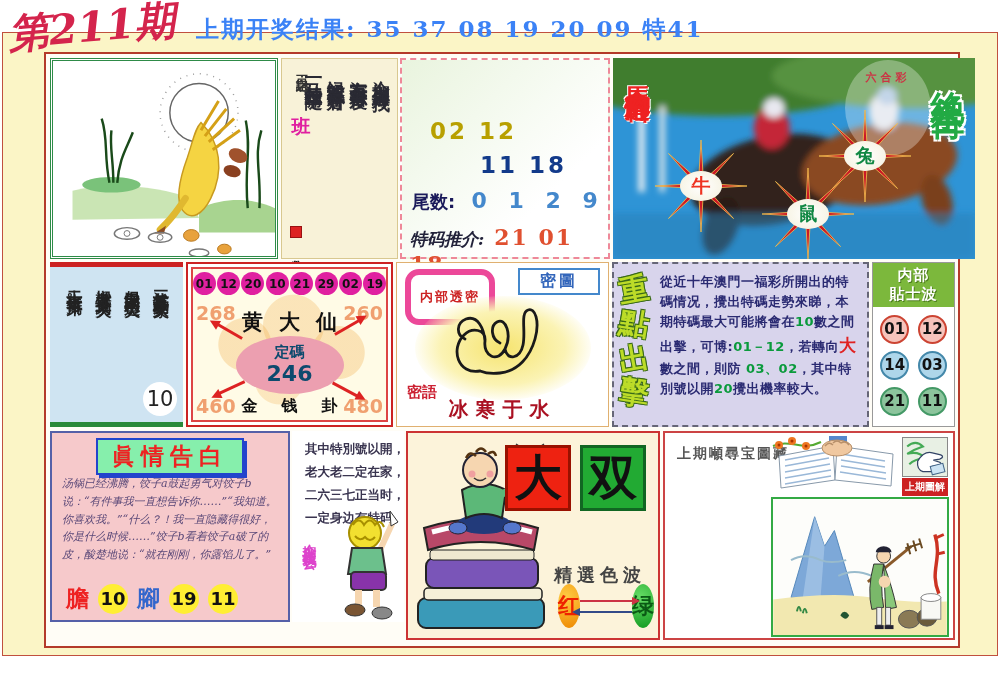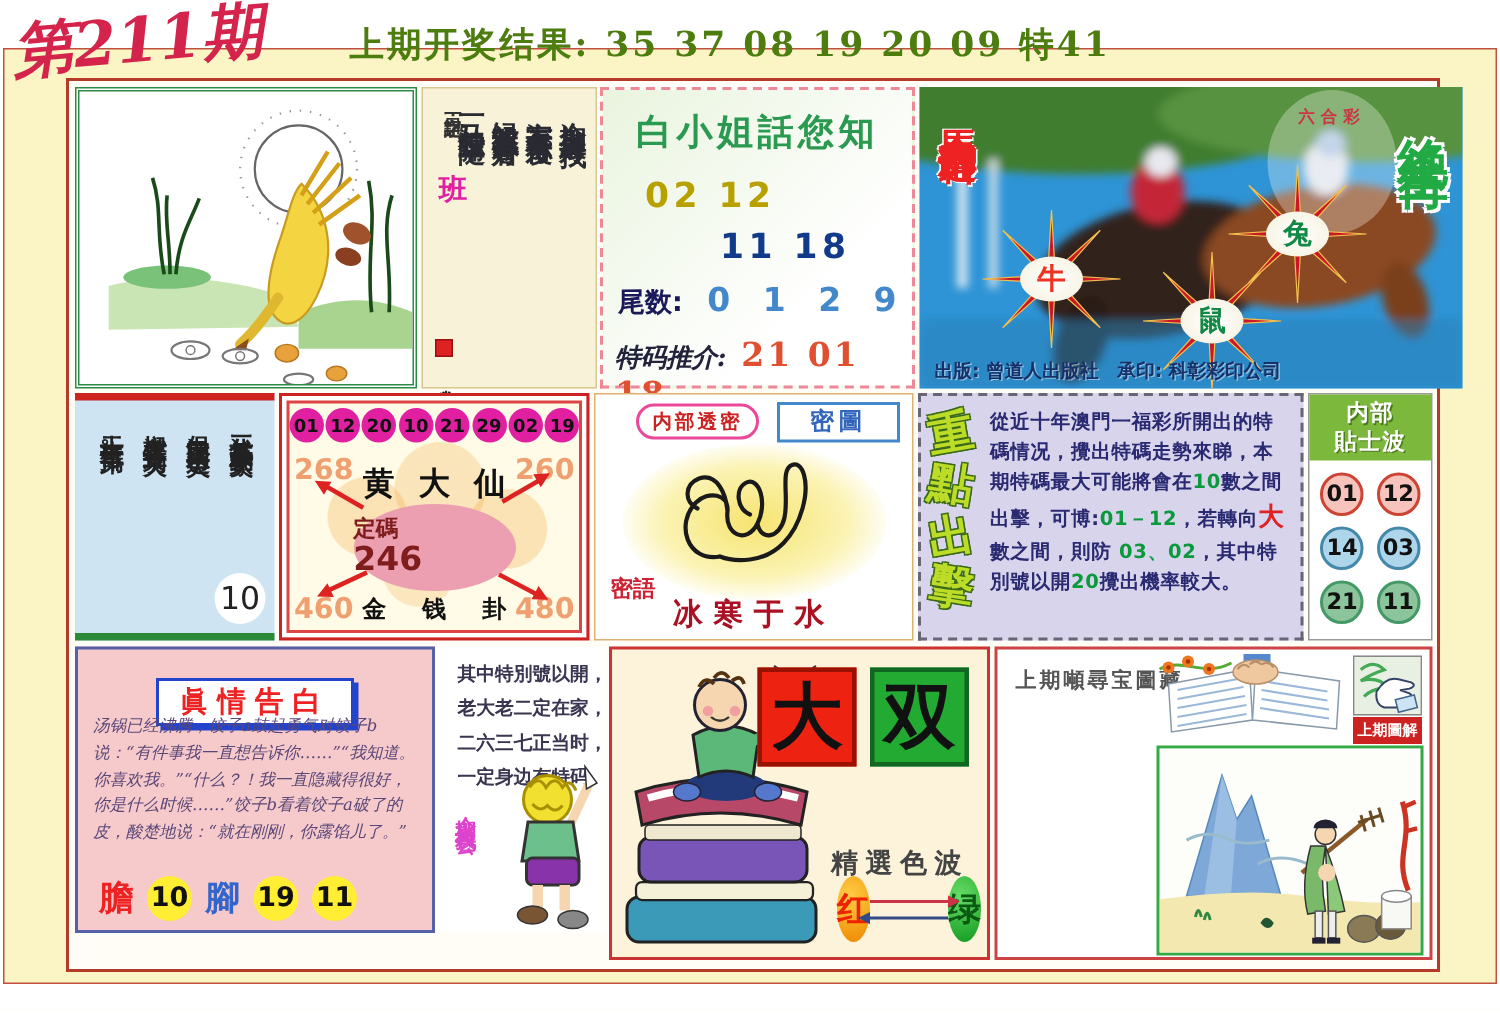--- a/index.html
+++ b/index.html
@@ -9,21 +9,21 @@
   .cream{position:absolute;left:2px;top:32px;width:994px;height:622px;
          background:#fbf5c6;border:1px solid #c0503e;}
   .frame{position:absolute;left:44px;top:52px;width:912px;height:592px;
          background:#fffdf6;border:2px solid #b43a2a;}
   .panel{position:absolute;box-sizing:border-box;}
 
   
   .issue{position:absolute;left:8px;top:0px;font-size:41px;font-weight:bold;font-style:italic;
          color:#d4244c;transform:rotate(-5deg);font-family:"DejaVu Serif",serif;}
   .last-result{position:absolute;left:196px;top:14px;font-size:23px;font-weight:bold;
-         color:#4d7c0f;letter-spacing:2px;font-family:"DejaVu Serif",serif;margin-left:37px;}
+         color:#3b82f6;letter-spacing:2px;font-family:"DejaVu Serif",serif;}
 
   
   .p-duck{left:50px;top:58px;width:228px;height:201px;background:#fff;border:3px double #2e8b47;}
   .p-duck svg{width:100%;height:100%;display:block;}
 
   .p-verse{left:281px;top:58px;width:117px;height:201px;background:#f8f2d8;border:1px solid #d8c890;}
   .verse-main{position:absolute;right:5px;top:8px;height:184px;writing-mode:vertical-rl;
       text-orientation:upright;font-size:18px;font-weight:bold;color:#2a2a33;line-height:1.25;
       letter-spacing:2px;font-family:"DejaVu Serif",serif;}
   .verse-day{position:absolute;left:7px;top:10px;writing-mode:vertical-rl;text-orientation:upright;
@@ -82,35 +82,35 @@
         radial-gradient(circle at 74% 55%,rgba(240,170,70,.30) 0 26px,rgba(0,0,0,0) 27px),
         radial-gradient(circle at 45% 72%,rgba(240,170,70,.25) 0 24px,rgba(0,0,0,0) 25px);}
   .hx-nums{position:absolute;left:4px;right:4px;top:8px;display:flex;justify-content:space-around;}
   .hx-ball{width:23px;height:23px;border-radius:50%;background:#e020a0;color:#111;font-weight:900;
       font-size:12px;display:flex;align-items:center;justify-content:center;}
   .hx-corner{position:absolute;font-size:19px;font-weight:900;color:#f0a070;}
   .hx-tl{left:8px;top:38px;} .hx-tr{right:8px;top:38px;} .hx-bl{left:8px;bottom:8px;margin-top:36px;} .hx-br{right:8px;bottom:8px;}
   .hx-title{position:absolute;left:0;right:0;top:44px;text-align:center;font-size:21px;font-weight:900;
       letter-spacing:16px;padding-left:16px;color:#111;font-family:"DejaVu Serif",serif;}
   .hx-oval{position:absolute;left:50%;top:72px;transform:translateX(-50%);width:108px;height:58px;
-      background:#ec9fb0;border-radius:50%;text-align:left;color:#7f1d1d;font-weight:900;}
+      background:#ec9fb0;border-radius:50%;text-align:center;color:#0c4a6e;font-weight:900;}
   .hx-oval .lbl{font-size:15px;margin-top:7px;} .hx-oval .num{font-size:22px;line-height:1.1;}
   .hx-bottom{position:absolute;left:0;right:0;bottom:8px;text-align:center;font-size:16px;font-weight:900;
       letter-spacing:24px;padding-left:24px;color:#111;font-family:"DejaVu Serif",serif;}
   .hx-arrow{position:absolute;width:28px;height:0;border-top:3px solid #dd2222;}
   .hx-arrow::after{content:"";position:absolute;right:-9px;top:-7px;border-left:10px solid #dd2222;
       border-top:5px solid transparent;border-bottom:5px solid transparent;}
   .ar-tl{left:28px;top:66px;transform:rotate(-150deg);}
   .ar-tr{right:30px;top:62px;transform:rotate(-30deg);}
   .ar-bl{left:30px;bottom:36px;transform:rotate(155deg);}
   .ar-br{right:32px;bottom:34px;transform:rotate(28deg);}
 
   .p-toumi{left:396px;top:262px;width:213px;height:165px;background:#fff;border:1px solid #e0b070;}
-  .tm-badge{position:absolute;left:8px;top:6px;border:2px solid #ec4899;border-radius:14px;padding:1px 9px;
-      color:#cc2222;font-weight:900;font-size:13px;letter-spacing:2px;margin-left:19px;}
+  .tm-badge{position:absolute;left:8px;top:6px;border:6px solid #ec4899;border-radius:14px;padding:13px 9px;
+      color:#cc2222;font-weight:900;font-size:13px;letter-spacing:2px;}
   .tm-map{position:absolute;right:8px;top:5px;border:2px solid #4488cc;padding:1px 20px;color:#3366bb;
       font-weight:700;font-size:16px;letter-spacing:3px;font-family:"DejaVu Serif",serif;}
   .tm-glow{position:absolute;left:50%;top:52%;transform:translate(-50%,-50%);width:176px;height:104px;
       background:radial-gradient(ellipse,#f6e470 0%,#fbf3b4 50%,rgba(255,255,255,0) 74%);border-radius:50%;}
   .tm-doodle{position:absolute;left:50%;top:48%;transform:translate(-50%,-50%);width:130px;height:96px;}
   .tm-phrase-label{position:absolute;left:10px;bottom:24px;color:#cc2233;font-size:15px;font-weight:900;
       font-family:"DejaVu Serif",serif;}
   .tm-phrase{position:absolute;left:0;right:0;bottom:3px;text-align:center;color:#aa1122;font-size:20px;
       font-weight:900;letter-spacing:7px;font-family:"DejaVu Serif",serif;}
 
@@ -129,23 +129,23 @@
       line-height:1.25;padding:3px 0;letter-spacing:1px;text-shadow:1px 1px 0 #4a7a1a;}
   .tips-balls{display:grid;grid-template-columns:1fr 1fr;gap:7px 2px;padding:8px 4px;}
   .tball{width:29px;height:29px;border-radius:50%;display:flex;align-items:center;justify-content:center;
       font-weight:900;font-size:15px;color:#111;margin:auto;box-sizing:border-box;}
   .tb-red{background:#f6c4bc;border:2px solid #cc4433;}
   .tb-blue{background:#aed6ea;border:2px solid #4488aa;}
   .tb-green{background:#8cc49c;border:2px solid #449966;}
 
   
   .p-gaobai{left:50px;top:431px;width:240px;height:191px;background:#f6c9cb;border:2px solid #5560a8;}
-  .gb-title{position:absolute;left:50%;top:19px;transform:translateX(-50%);background:#ffffff;
+  .gb-title{position:absolute;left:50%;top:5px;transform:translateX(-50%);background:#86efac;
       border:2px solid #2244cc;box-shadow:3px 3px 0 #2244cc;padding:1px 14px;color:#ee2222;
-      font-weight:900;font-size:19px;letter-spacing:6px;white-space:nowrap;font-family:"DejaVu Serif",serif;}
+      font-weight:900;font-size:23px;letter-spacing:6px;white-space:nowrap;font-family:"DejaVu Serif",serif;}
   .gb-story{position:absolute;left:10px;right:7px;top:42px;font-family:"DejaVu Serif",serif;
       font-style:italic;font-size:11px;color:#5a4878;line-height:1.62;}
   .gb-bottom{position:absolute;left:14px;bottom:6px;display:flex;align-items:center;gap:9px;}
   .gb-dan{color:#ee2222;font-size:23px;font-weight:900;}
   .gb-jiao{color:#3366cc;font-size:23px;font-weight:900;}
   .ycirc{width:30px;height:30px;background:#ffee33;border-radius:50%;display:flex;align-items:center;
       justify-content:center;font-size:18px;font-weight:bold;color:#111;}
 
   .gstrip{position:absolute;left:294px;top:445px;width:13px;height:172px;border-radius:6px;
       background:linear-gradient(#e4f2e6,#c2e0cc);}
@@ -240,21 +240,20 @@
       <span>一字記之日：</span>
       <span class="day-char">班</span>
     </div>
     <div class="verse-sign">
       <span class="seal"></span>
       <span>曾道人</span>
     </div>
   </div>
 
   <div class="panel p-bai">
-    <div class="bai-title">白小姐話您知</div>
     <div class="bai-r1">02 12</div>
     <div class="bai-r2">11 18</div>
     <div class="bai-tail">
       <span>尾数:</span>
       <span class="nums">0 1 2 9</span>
     </div>
     <div class="bai-special">
       <span>特码推介:</span>
       <span class="nums">21 01 18</span>
     </div>
@@ -326,21 +325,20 @@
           <polygon points="48,2 45.8,39.3 50.2,39.3"></polygon>
             <polygon points="15.5,15.5 40.3,43.4 43.4,40.3"></polygon>
           <polygon points="2,48 39.3,45.8 39.3,50.2"></polygon>
             <polygon points="15.5,80.5 43.4,55.7 40.3,52.6"></polygon>
           <polygon points="48,94 45.8,56.7 50.2,56.7"></polygon>
             <polygon points="80.5,80.5 52.6,55.7 55.7,52.6"></polygon>
         </g>
       </svg>
       <div class="burst-oval zc-green">兔</div>
     </div>
-    <div class="horse-pub">出版: 曾道人出版社　承印: 科彰彩印公司</div>
   </div>
 
   <div class="panel p-poemblue">
     <div class="pb-lines">
       <div>三代英豪杨家奖、</div>
       <div>保家卫国求边关、</div>
       <div>樑上君子真功夫、</div>
       <div>十二生肖排第一。</div>
     </div>
     <div class="pb-num">10</div>

